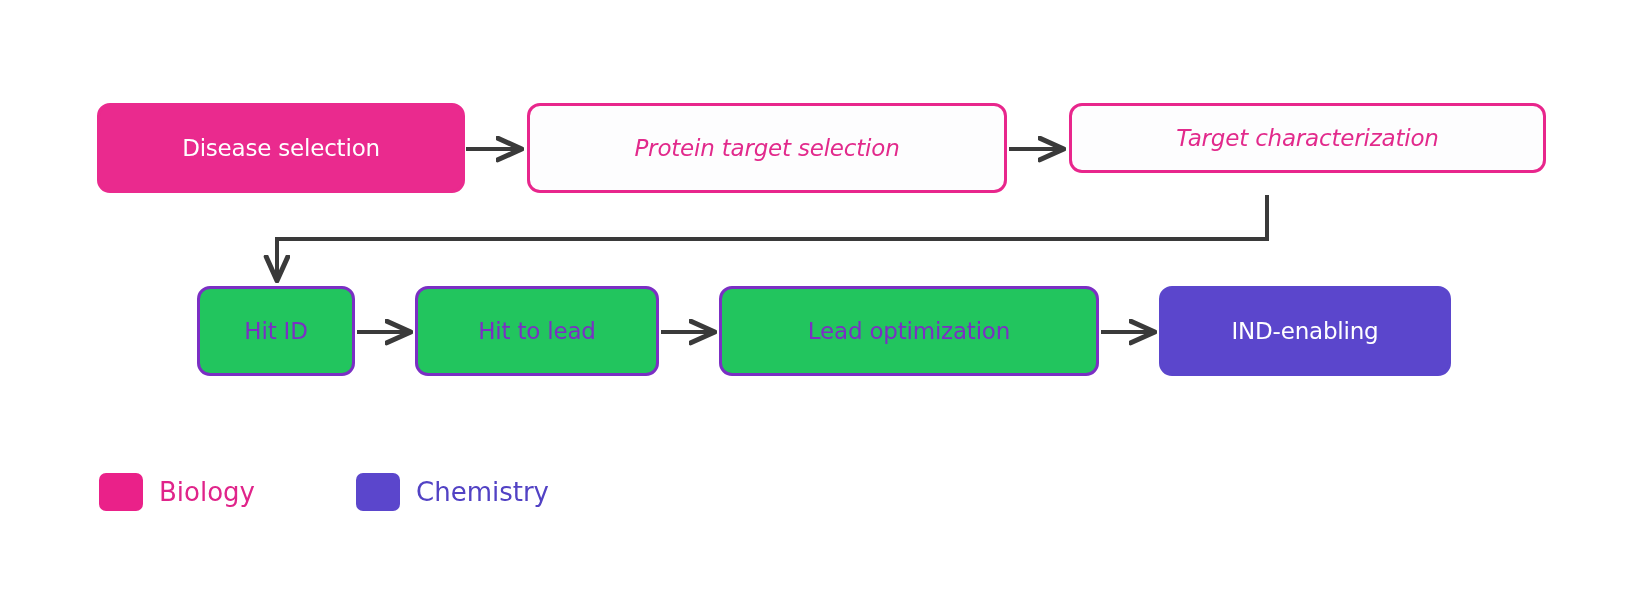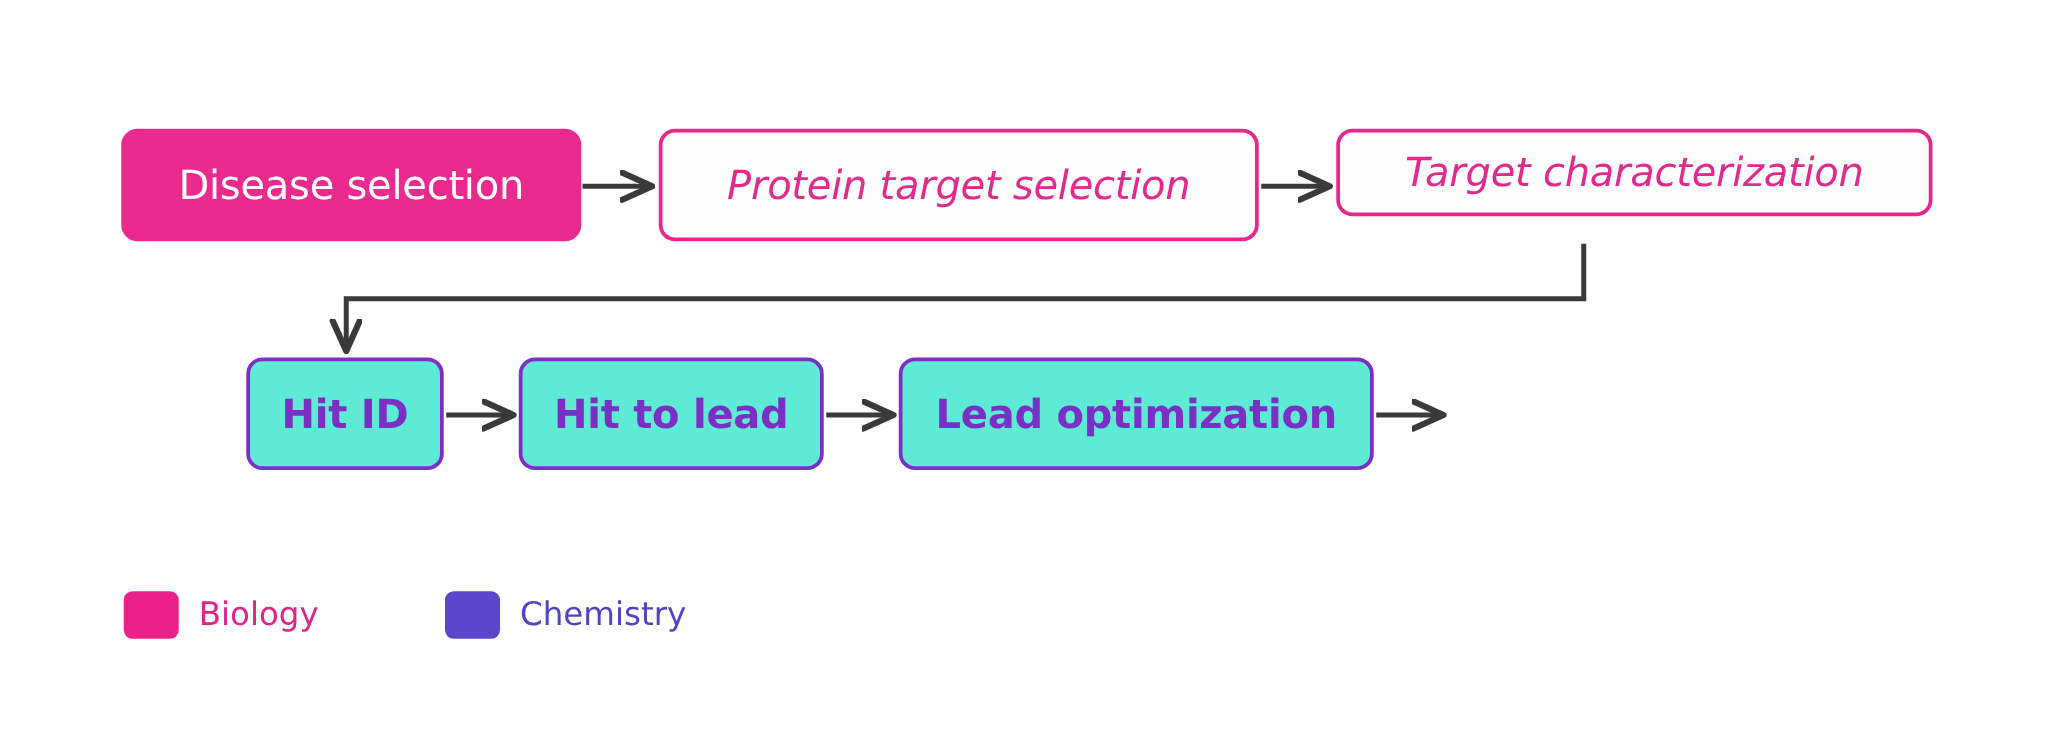--- a/index.html
+++ b/index.html
@@ -31,42 +31,41 @@
   }
 
   
   .node {
     position: absolute;
     box-sizing: border-box;
     display: flex;
     align-items: center;
     justify-content: center;
     border-radius: 13px;
-    font-size: 32px;
+    font-size: 23px;
     font-weight: 400;
     letter-spacing: -0.2px;
     line-height: 1;
     white-space: nowrap;
   }
   .node.filled-bio {
     background: #ea2a8e;
     color: #ffffff;
     border: 3px solid #ea2a8e;
   }
   .node.outline-bio {
     background: #fdfdfe;
     color: #e22a8c;
     border: 3px solid #e8268c;
     font-style: italic;
   }
   .node.outline-chem {
-    background: #5eead4;
+    background: #22c55e;
     color: #7b2fc4;
     border: 3px solid #7b2fc4;
-    font-weight: bold;
   }
   .node.filled-chem {
     background: #5b46cc;
     color: #ffffff;
     border: 3px solid #5b46cc;
   }
 
   
   #n-disease        { left: 97px;   top: 103px; width: 368px; height: 90px; }
   #n-protein        { left: 527px;  top: 103px; width: 480px; height: 90px; }
@@ -152,20 +151,23 @@
   </div>
 
   <div class="node outline-chem" id="n-hittolead">
     <span>Hit to lead</span>
   </div>
 
   <div class="node outline-chem" id="n-leadopt">
     <span>Lead optimization</span>
   </div>
 
+  <div class="node filled-chem" id="n-indenabling">
+    <span>IND-enabling</span>
+  </div>
 
   <div id="legend">
     <div class="legend-item">
       <span class="legend-swatch sw-bio"></span>
       <span class="legend-label lb-bio">Biology</span>
     </div>
     <div class="legend-item">
       <span class="legend-swatch sw-chem"></span>
       <span class="legend-label lb-chem">Chemistry</span>
     </div>

